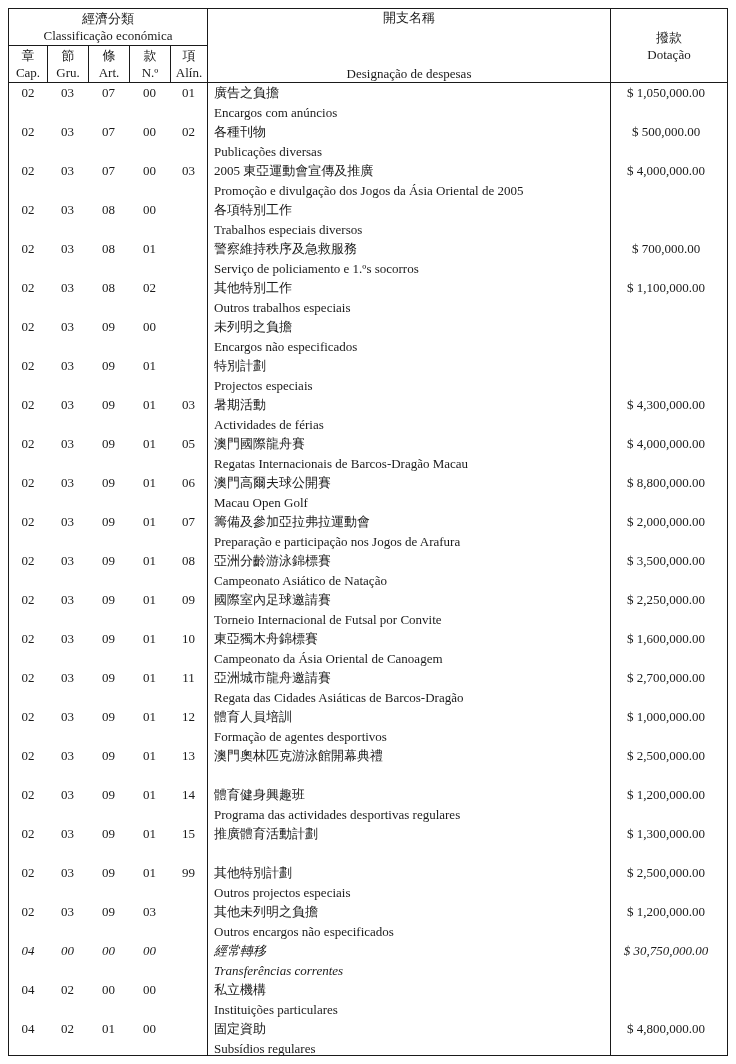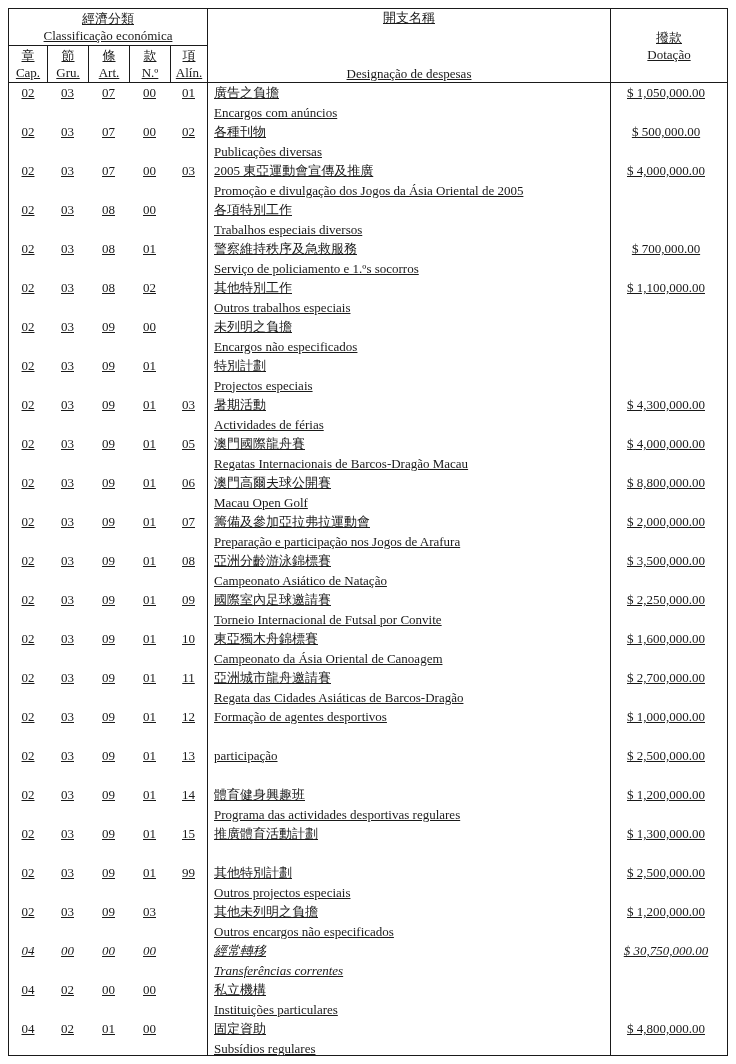--- a/index.html
+++ b/index.html
@@ -3,21 +3,21 @@
 <meta charset="utf-8">
 <style>
   * { box-sizing: border-box; margin: 0; padding: 0; }
   html, body { background: #ffffff; }
   body {
     width: 736px; height: 1064px;
     font-family: "Liberation Serif", "DejaVu Serif", serif;
     color: #1a1a1a;
     font-size: 13px;
   }
-  .page { width: 736px; height: 1064px; padding: 8px; text-decoration: underline; }
+  .page { width: 736px; height: 1064px; padding: 8px; }
   .table {
     width: 100%; height: 100%;
     border: 1px solid #1a1a1a;
     display: flex; flex-direction: column;
     overflow: hidden;
   }
 
   
   .header { display: flex; border-bottom: 1px solid #1a1a1a; flex: 0 0 auto; }
   .codes-header {
@@ -318,32 +318,33 @@
           </div>
           <div class="amt-cell">$ 2,700,000.00</div>
         </div>
         <div class="row">
           <div class="code-cell w-cap">02</div>
           <div class="code-cell w-gru">03</div>
           <div class="code-cell w-art">09</div>
           <div class="code-cell w-n">01</div>
           <div class="code-cell w-alin">12</div>
           <div class="des-cell">
+            <div class="zh">體育人員培訓</div>
             <div class="pt">Formação de agentes desportivos</div>
           </div>
           <div class="amt-cell">$ 1,000,000.00</div>
         </div>
         <div class="row">
           <div class="code-cell w-cap">02</div>
           <div class="code-cell w-gru">03</div>
           <div class="code-cell w-art">09</div>
           <div class="code-cell w-n">01</div>
           <div class="code-cell w-alin">13</div>
           <div class="des-cell">
-            <div class="zh">participação</div>
+            <div class="zh">澳門奧林匹克游泳館開幕典禮</div>
           </div>
           <div class="amt-cell">$ 2,500,000.00</div>
         </div>
         <div class="row">
           <div class="code-cell w-cap">02</div>
           <div class="code-cell w-gru">03</div>
           <div class="code-cell w-art">09</div>
           <div class="code-cell w-n">01</div>
           <div class="code-cell w-alin">14</div>
           <div class="des-cell">

